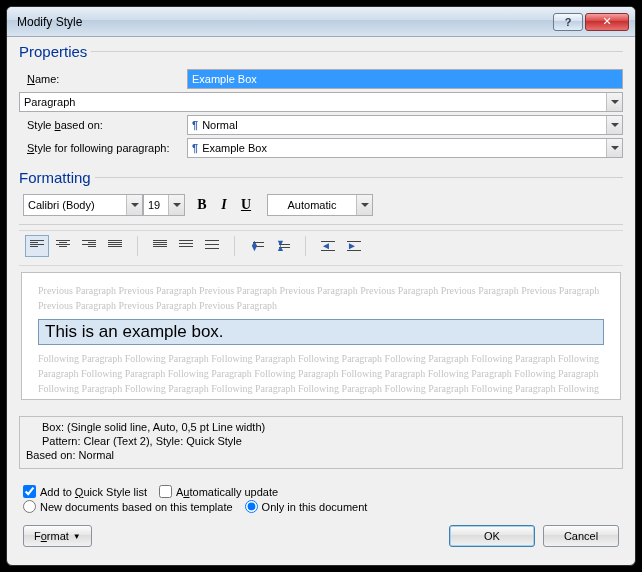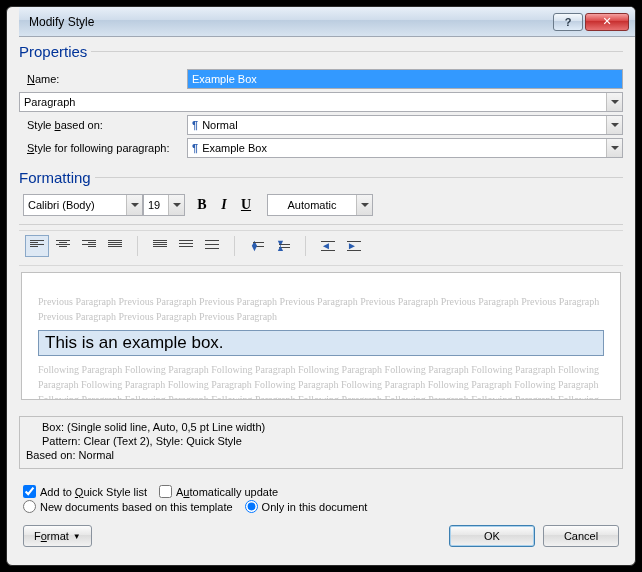--- a/index.html
+++ b/index.html
@@ -1,18 +1,18 @@
 <!DOCTYPE html>
 <html><head>
 <meta charset="utf-8">
 <style>
 * { box-sizing: border-box; margin: 0; padding: 0; }
 body { background: #000; font-family: "Segoe UI", Tahoma, sans-serif; font-size: 11px; width: 642px; height: 572px; overflow: hidden; }
 .window { position: absolute; top: 6px; left: 6px; width: 630px; height: 560px; background: #f0f0f0; border: 1px solid #2a2a2a; border-radius: 6px; box-shadow: 0 0 8px rgba(0,0,0,0.5); overflow: hidden; }
-.titlebar { height: 30px; background: linear-gradient(#e8f0f8, #cfdceb 45%, #bccde0 46%, #d8e4f0); display: flex; align-items: center; padding: 0 6px 0 10px; border-bottom: 1px solid #a0a8b4; margin-left: 12px; }
+.titlebar { height: 30px; background: linear-gradient(#e8f0f8, #cfdceb 45%, #bccde0 46%, #d8e4f0); display: flex; align-items: center; padding: 0 6px 0 10px; border-bottom: 1px solid #a0a8b4; }
 .titlebar .title { flex: 1; color: #000; font-size: 12px; }
 .titlebar .tbtn { width: 30px; height: 18px; margin-left: 2px; border: 1px solid #6a7a8a; border-radius: 3px; background: linear-gradient(#f6fafd,#d6e2ef 45%,#c0d0e2 46%,#e0ecf8); display: flex; align-items: center; justify-content: center; color: #2a3a4a; font-size: 11px; cursor: default; }
 .titlebar .tbtn.close { background: linear-gradient(#f5a0a0,#d94545 45%,#c83030 46%,#e87070); border-color: #8a3030; color: #fff; width: 44px; }
 .content { padding: 6px 12px 10px 12px; }
 fieldset { border: 1px solid #d0d0d0; border-left: none; border-right: none; border-bottom: none; padding: 6px 0 4px 0; margin-bottom: 4px; }
 legend { color: #003399; padding-right: 4px; font-size: 15px; }
 .prop-row { display: flex; align-items: center; margin: 3px 0; }
 .prop-row label { width: 168px; padding-left: 8px; }
 .underline { text-decoration: underline; }
 .prop-row .field { flex: 1; }
@@ -28,21 +28,21 @@
 .fontcombo .ctext { flex: 1; padding: 0 4px; }
 .fontcombo .cbtn { width: 16px; height: 20px; background: linear-gradient(#f4f4f4,#e0e0e0); border-left: 1px solid #c0c0c0; display:flex;align-items:center;justify-content:center; }
 .sizecombo { width: 42px; }
 .tbtn2 { width: 22px; height: 22px; border: 1px solid transparent; background: transparent; display: inline-flex; align-items: center; justify-content: center; font-family: "Times New Roman", serif; font-size: 14px; font-weight: bold; cursor: default; }
 .autocombo { width: 106px; }
 .sep { height: 2px; border-top: 1px solid #d0d0d0; margin: 2px 0 4px 0; }
 .fmt-row2 { display: flex; align-items: center; gap: 2px; padding: 4px 6px 8px 6px; border: 1px solid #d8d8d8; border-left:none; border-right:none; }
 .tbtn3 { width: 24px; height: 22px; border: 1px solid transparent; display: inline-flex; align-items: center; justify-content: center; }
 .tbtn3.active { border: 1px solid #8aa8c8; background: #dde8f4; }
 .vsep { width: 1px; height: 20px; background: #d0d0d0; margin: 0 8px; }
-.preview { margin: 6px 2px 16px 2px; border: 1px solid #c0c0c0; background: #fff; padding: 21px 16px 10px 16px; height: 128px; overflow: hidden; }
+.preview { margin: 6px 2px 16px 2px; border: 1px solid #c0c0c0; background: #fff; padding: 10px 16px 10px 16px; height: 128px; overflow: hidden; }
 .ghost { color: #c4c4c4; font-size: 10px; line-height: 15px; font-family: "Times New Roman", serif; }
 .example-line { border: 1px solid #7a98b8; background: #d8e6f4; padding: 2px 6px; margin: 6px 0; font-size: 17px; }
 .info-box { border: 1px solid #c0c0c0; padding: 3px 6px 6px 6px; margin-top: 6px; line-height: 14px; }
 .opts { padding: 6px 4px 4px 4px; }
 .opt-row { display: flex; gap: 12px; margin: 2px 0; align-items: center; }
 .opt-row label { display: flex; align-items: center; gap: 4px; }
 .bottom { display: flex; align-items: center; padding: 6px 4px 0 4px; }
 .wbtn { min-width: 66px; height: 22px; border: 1px solid #8a939e; border-radius: 3px; background: linear-gradient(#fdfdfd,#e7e7e7 45%,#dcdcdc 46%,#f2f2f2); font-size: 11px; font-family: inherit; cursor: default; padding: 0 10px; display:inline-flex;align-items:center;justify-content:center;gap:4px; }
 .wbtn.default { border-color: #3c7fb1; box-shadow: 0 0 0 1px #a8d0ec inset; }
 .icon-align { width:14px; height:12px; display:flex; flex-direction:column; gap:1px; }

